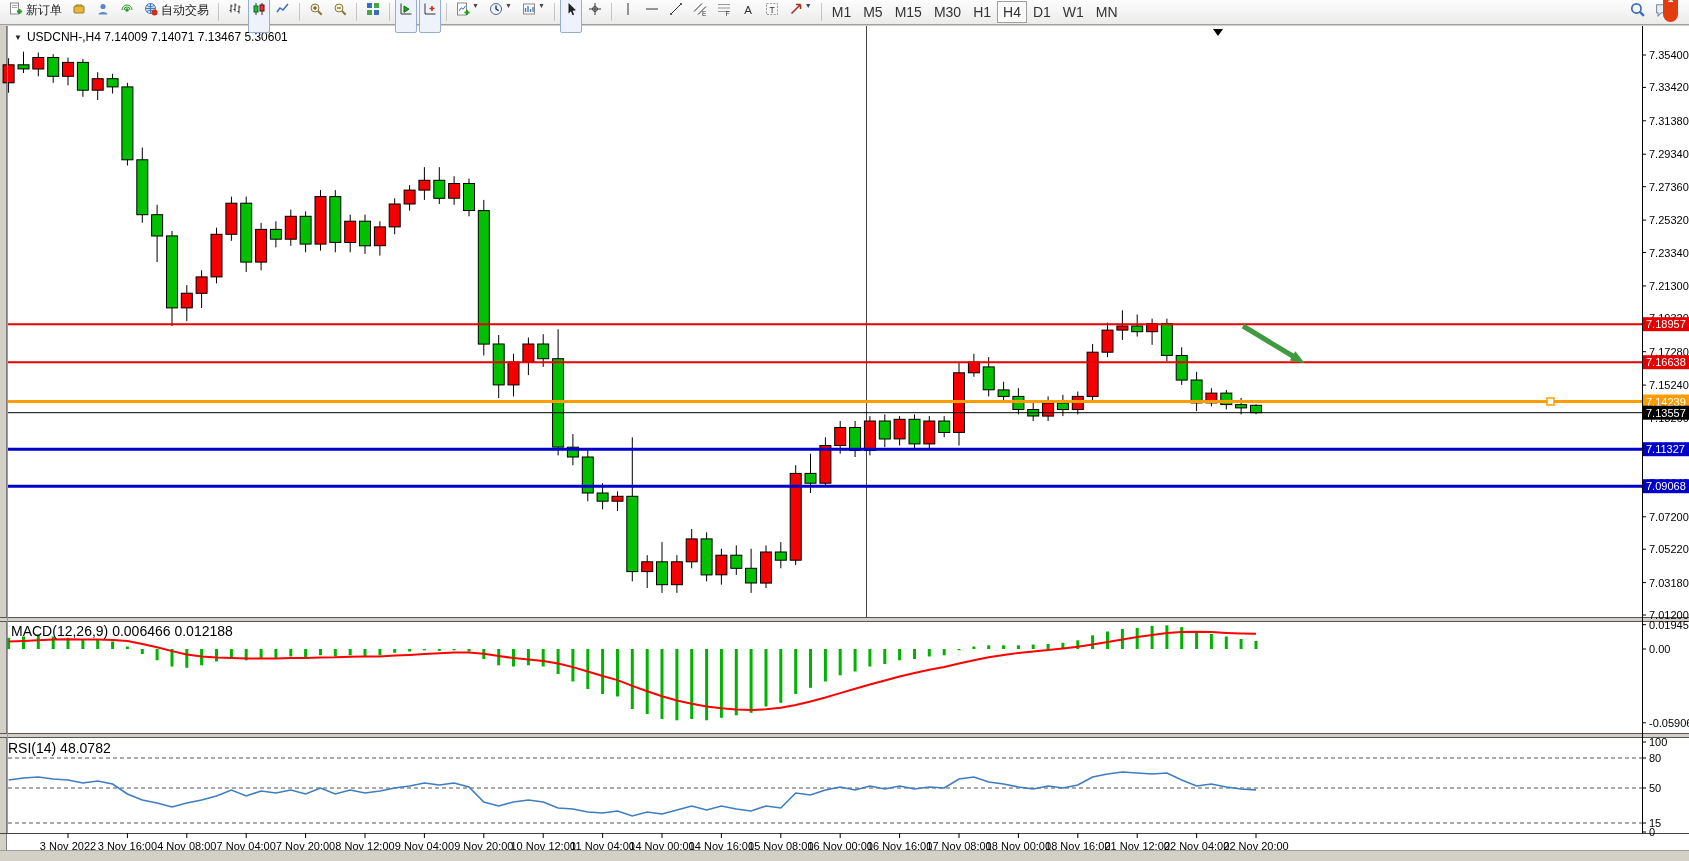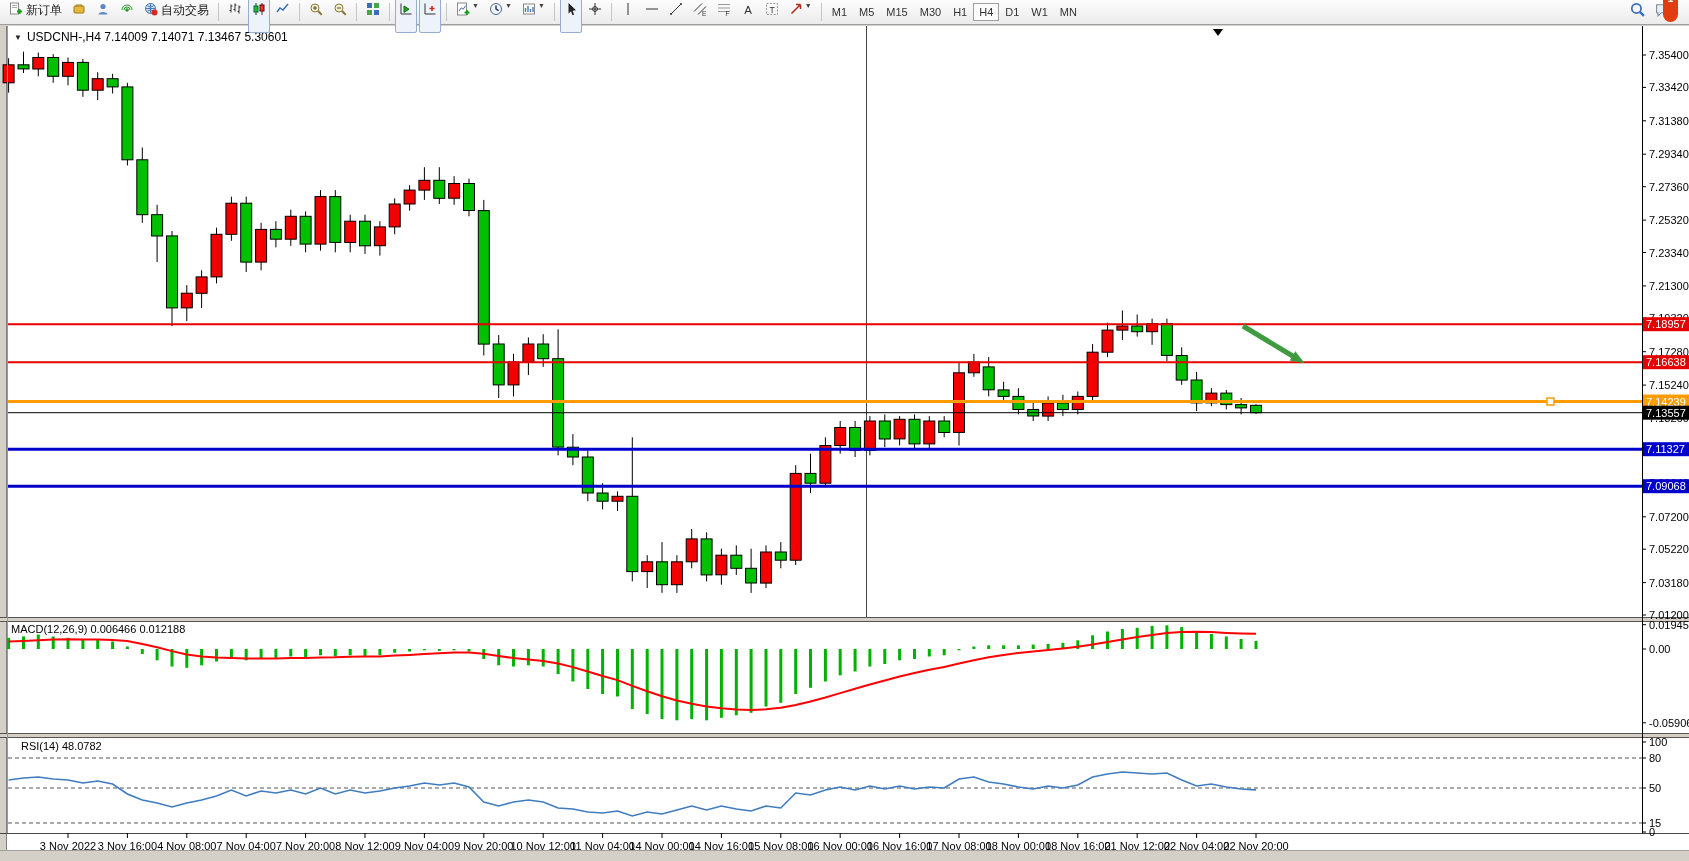--- a/index.html
+++ b/index.html
@@ -4,27 +4,27 @@
 <style>
   html,body{margin:0;padding:0}
   body{width:1689px;height:861px;background:#d4d0c8;font-family:"Liberation Sans",sans-serif;overflow:hidden;position:relative}
   #toolbar{position:absolute;left:0;top:0;width:1689px;height:25px;background:linear-gradient(#fdfdfd,#ebebeb);border-bottom:1px solid #9f9f9f;display:flex;align-items:center;padding-left:4px;box-sizing:border-box;z-index:5}
   .tb-btn{display:flex;height:20px;padding:10px 3px;border:1px solid transparent;border-radius:2px;margin:0 1px;cursor:default}
   .tb-btn.selected{border-color:#96add1;background:#eef3fb}
   .tb-btn svg{display:block}
   .tb-label{font-size:12px;margin-left:3px;color:#222;white-space:nowrap}
   .dd{font-size:7px;color:#444;margin-left:2px}
   .tb-sep{width:1px;height:18px;background:#c6c6c6;margin:0 4px}
-  .tf-btn{font-size:11px;color:#333;padding:2px 5px;border:1px solid transparent;white-space:nowrap}
+  .tf-btn{font-size:14px;color:#333;padding:2px 5px;border:1px solid transparent;white-space:nowrap}
   .tf-btn.selected{border-color:#9f9f9f;background:#fbfbfb}
   #tb-right{position:absolute;right:6px;top:1px;display:flex;align-items:center;height:22px}
   .nbadge{display:inline-block;background:#e23d0f;color:#fff;border-radius:8px;font-size:10px;line-height:13px;min-width:9px;text-align:center;padding:0 3px;font-weight:bold;margin-left:-7px;margin-top:-10px}
   #chart-bg{position:absolute;left:6px;top:26px;width:1683px;height:824px;background:#fff;border-left:1px solid #808080;box-sizing:border-box}
   #chart-svg{position:absolute;left:0;top:26px;z-index:2}
-  .overlay-caption{position:absolute;font-size:11px;color:#000;z-index:3;white-space:pre}
+  .overlay-caption{position:absolute;font-size:14px;color:#000;z-index:3;white-space:pre}
   #chart-title{position:absolute;left:14px;top:30px;font-size:12px;color:#000;z-index:3;white-space:pre}
   #chart-title .tri{font-size:8px;vertical-align:1px;margin-right:5px;color:#222}
   #status{position:absolute;left:0;top:850px;width:1689px;height:11px;background:#d4d0c8;border-top:1px solid #9f9f9f;z-index:4}
   svg text{font-family:"Liberation Sans",sans-serif}
 </style>
 </head>
 <body>
 
 <div id="toolbar">
     <div class="tb-btn">
@@ -226,21 +226,21 @@
         <span class="nbadge">1</span>
       </div>
     </div>
   </div>
 
 <div id="chart-bg"></div>
 
 <div id="chart-title"><span class="tri">▼</span><span>USDCNH-,H4</span><span> </span><span>7.14009 7.14071 7.13467 5.30601</span></div>
 
 <div class="overlay-caption" style="left:11px;top:623px">MACD(12,26,9) 0.006466 0.012188</div>
-<div class="overlay-caption" style="left:21px;top:740px">RSI(14) 48.0782</div>
+<div class="overlay-caption" style="left:8px;top:740px">RSI(14) 48.0782</div>
 
 <svg id="chart-svg" width="1689" height="824">
     <line x1="866.5" y1="0" x2="866.5" y2="591" stroke="#444" stroke-width="1"></line>
     <g>
       <line x1="8.6" y1="32.3" x2="8.6" y2="66.7" stroke="#000" stroke-width="1"></line>
       <rect x="3.1" y="38.8" width="11" height="18" fill="#f40000" stroke="#000" stroke-width="1"></rect>
       <line x1="23.5" y1="25.7" x2="23.5" y2="47" stroke="#000" stroke-width="1"></line>
       <rect x="18" y="38.8" width="11" height="4.1" fill="#00c000" stroke="#000" stroke-width="1"></rect>
       <line x1="38.3" y1="26.5" x2="38.3" y2="50.3" stroke="#000" stroke-width="1"></line>
       <rect x="32.8" y="31.5" width="11" height="11.5" fill="#f40000" stroke="#000" stroke-width="1"></rect>

